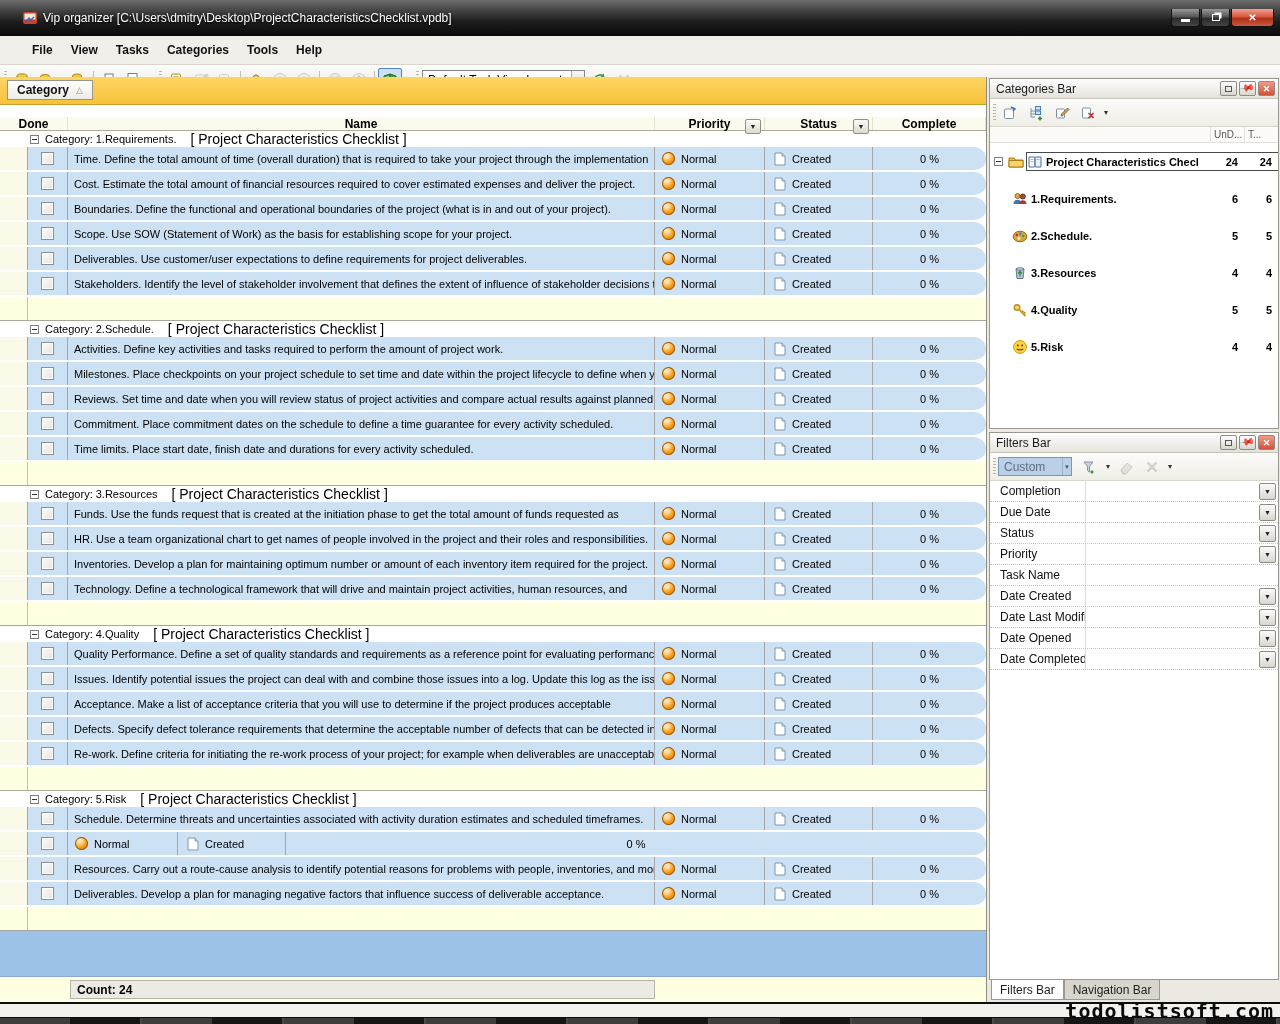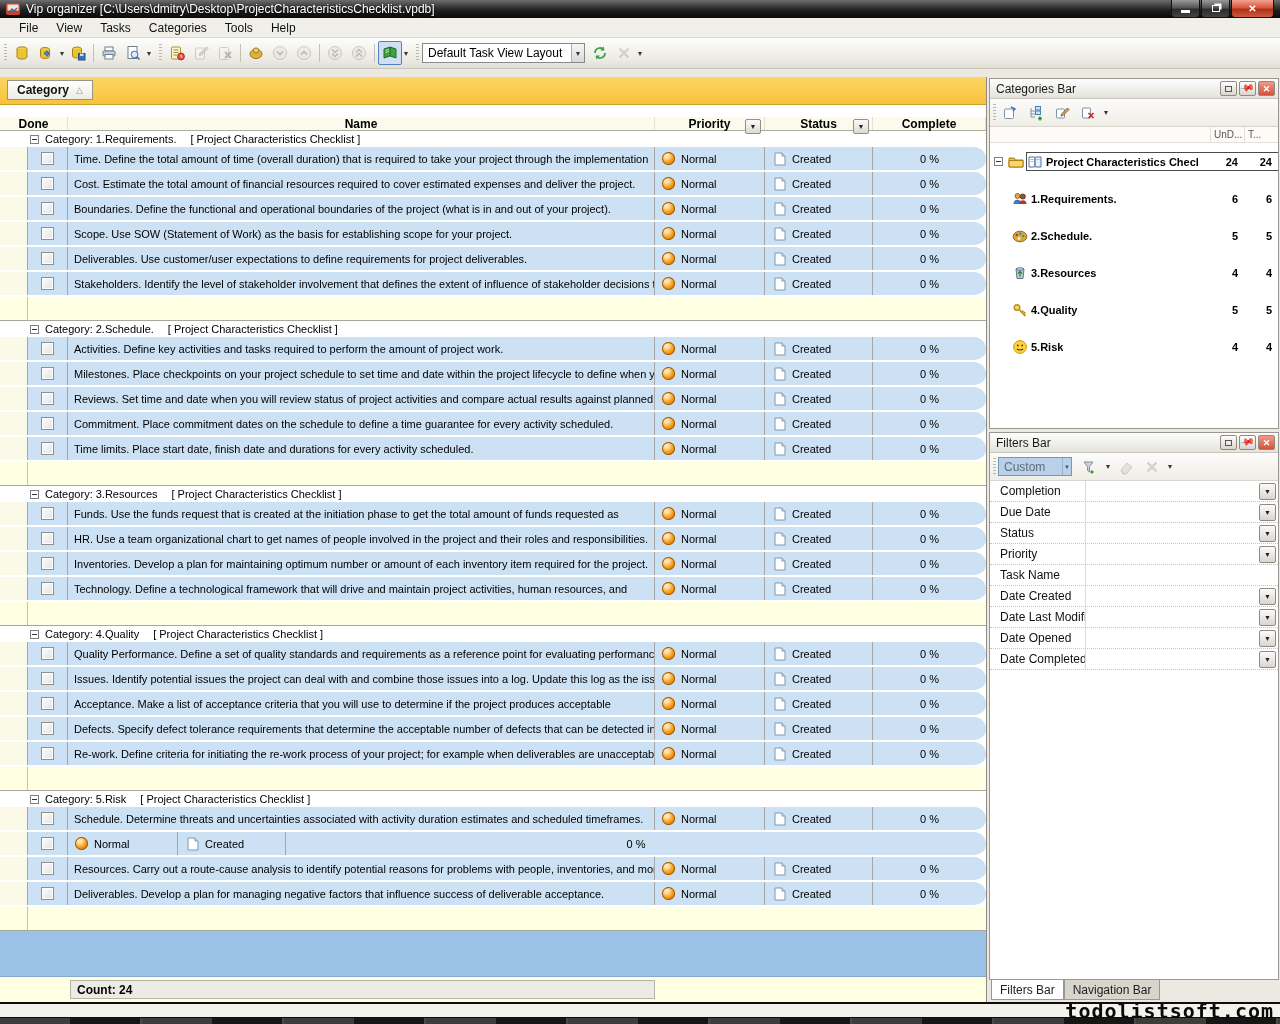--- a/index.html
+++ b/index.html
@@ -1,30 +1,30 @@
 <!DOCTYPE html>
 <html><head>
 <meta charset="utf-8">
 <style>
   * { margin:0; padding:0; box-sizing:border-box; }
   html,body { width:1280px; height:1024px; overflow:hidden; }
   body { font-family:"Liberation Sans", sans-serif; font-size:11px; background:#ECE9E2; }
   .window { position:relative; width:1280px; height:1024px; }
 
   
-  .titlebar { height:18px; background:linear-gradient(#6e6e6e,#3c3c3c 35%,#1d1d1d 60%,#0a0a0a); display:flex; align-items:center; color:#fff; padding-left:5px; }
+  .titlebar { height:36px; background:linear-gradient(#6e6e6e,#3c3c3c 35%,#1d1d1d 60%,#0a0a0a); display:flex; align-items:center; color:#fff; padding-left:22px; }
   .app-icon { width:16px; height:16px; margin-right:5px; }
   .title-text { font-size:12px; text-shadow:0 1px 2px #000; white-space:nowrap; }
   .tb-buttons { margin-left:auto; display:flex; margin-right:6px; }
   .cap-btn { width:29px; height:18px; border:1px solid #111; border-top:none; border-radius:0 0 4px 4px; background:linear-gradient(#9a9a9a,#555 45%,#2c2c2c 55%,#444); color:#fff; display:flex; align-items:center; justify-content:center; font-size:10px; font-weight:bold; margin-left:1px; }
   .cap-btn.close { width:43px; background:linear-gradient(#f0a090,#d9583f 45%,#b03018 55%,#c85a40); }
   .restore-glyph { width:8px; height:7px; border:1px solid #fff; box-shadow:2px -2px 0 -0.5px #fff; }
 
   
-  .menubar { height:20px; background:#F1EFE9; border-bottom:1px solid #D9D6CD; display:flex; align-items:center; padding-left:10px; }
+  .menubar { height:29px; background:#F1EFE9; border-bottom:1px solid #D9D6CD; display:flex; align-items:center; padding-left:23px;font-weight:bold; }
   .menu-item { padding:4px 9px; font-size:12px; color:#111; }
   .toolbar { height:31px; background:linear-gradient(#FDFDFC,#EDEBE4 70%,#E2DFD6); border-bottom:1px solid #C7C4BA; display:flex; align-items:center; padding-left:2px; }
   .tb-group { display:flex; align-items:center; padding:0 4px 0 8px; position:relative; height:26px; }
   .tb-group::before { content:""; position:absolute; left:2px; top:4px; bottom:4px; width:3px; background:repeating-linear-gradient(#B9B6AC 0 1px, transparent 1px 3px); }
   .tb-btn { width:24px; height:24px; display:flex; align-items:center; justify-content:center; border:1px solid transparent; border-radius:2px; }
   .tb-btn.disabled { opacity:.38; filter:grayscale(.9); }
   .tb-btn.active { background:#cfe0f3; border-color:#4f82c2; }
   .tb-sep { width:1px; height:18px; background:#C3C0B6; margin:0 3px; }
   .caret { font-size:8px; color:#333; width:8px; text-align:center; }
   .combo { width:163px; height:20px; background:#fff; border:1px solid #898989; display:flex; align-items:center; padding-left:5px; font-size:12px; }
@@ -41,21 +41,21 @@
   .col-header { height:14px; background:#FBFAEC; border-bottom:1px solid #AEAC9F; display:flex; font-weight:bold; font-size:12px; align-items:center;margin-top:12px; }
   .col-header .hc { display:flex; align-items:center; justify-content:center; height:100%; border-right:1px solid #E3E1D0; position:relative; }
   .hc-done { width:68px; } .hc-name { width:587px; } .hc-priority { width:110px; } .hc-status { width:108px; } .hc-complete { flex:1; border-right:none; }
   .filter-btn { position:absolute; right:3px; top:2px; width:16px; height:15px; border:1px solid #938F85; border-radius:2px; background:linear-gradient(#FBFBFA,#DDDAD1); display:flex; align-items:center; justify-content:center; font-size:7px; color:#222; }
 
   .rows { }
   .group-row { height:16px; display:flex; align-items:center; background:#fff; font-size:11px; padding-left:6px; color:#000;margin-left:24px; }
   .expander { width:9px; height:9px; border:1px solid #7E7E7E; background:#fff; position:relative; margin-right:6px; flex:none; }
   .expander::after { content:""; position:absolute; left:1px; right:1px; top:3px; height:1px; background:#333; }
   .group-label { font-size:11px; }
-  .group-suffix { margin-left:14px; font-size:11px; }
+  .group-suffix { margin-left:14px; font-size:14px; }
   .task-row { height:25px; display:flex; background:#CDE1F4; border-bottom:2px solid #fff;border-radius:12px; }
   .task-row .cell { display:flex; align-items:center; border-right:1px solid #A6A6A6; height:100%; }
   .c-gutter { width:28px; background:#FBFAE8; }
   .c-done { width:40px; justify-content:center; }
   .c-name { width:587px; padding-left:6px; overflow:hidden; white-space:nowrap; font-size:11px; }
   .c-priority { width:110px; padding-left:7px; gap:6px; font-size:11px; }
   .c-status { width:108px; padding-left:9px; gap:6px; font-size:11px; }
   .c-complete { flex:1; justify-content:center; font-size:11px; border-right:none !important; }
   .checkbox { width:13px; height:13px; border:1px solid #8F8F8F; background:linear-gradient(135deg,#FDFDFD,#E3E3E3); box-shadow:inset 0 0 0 1px #fff; }
   .orb { width:13px; height:13px; border-radius:50%; background:radial-gradient(circle at 36% 30%, #FFE3B3 0 16%, #F7A625 48%, #DD7A00 78%, #A85400); box-shadow:0 0 0 1px #9E5400 inset; flex:none; }

